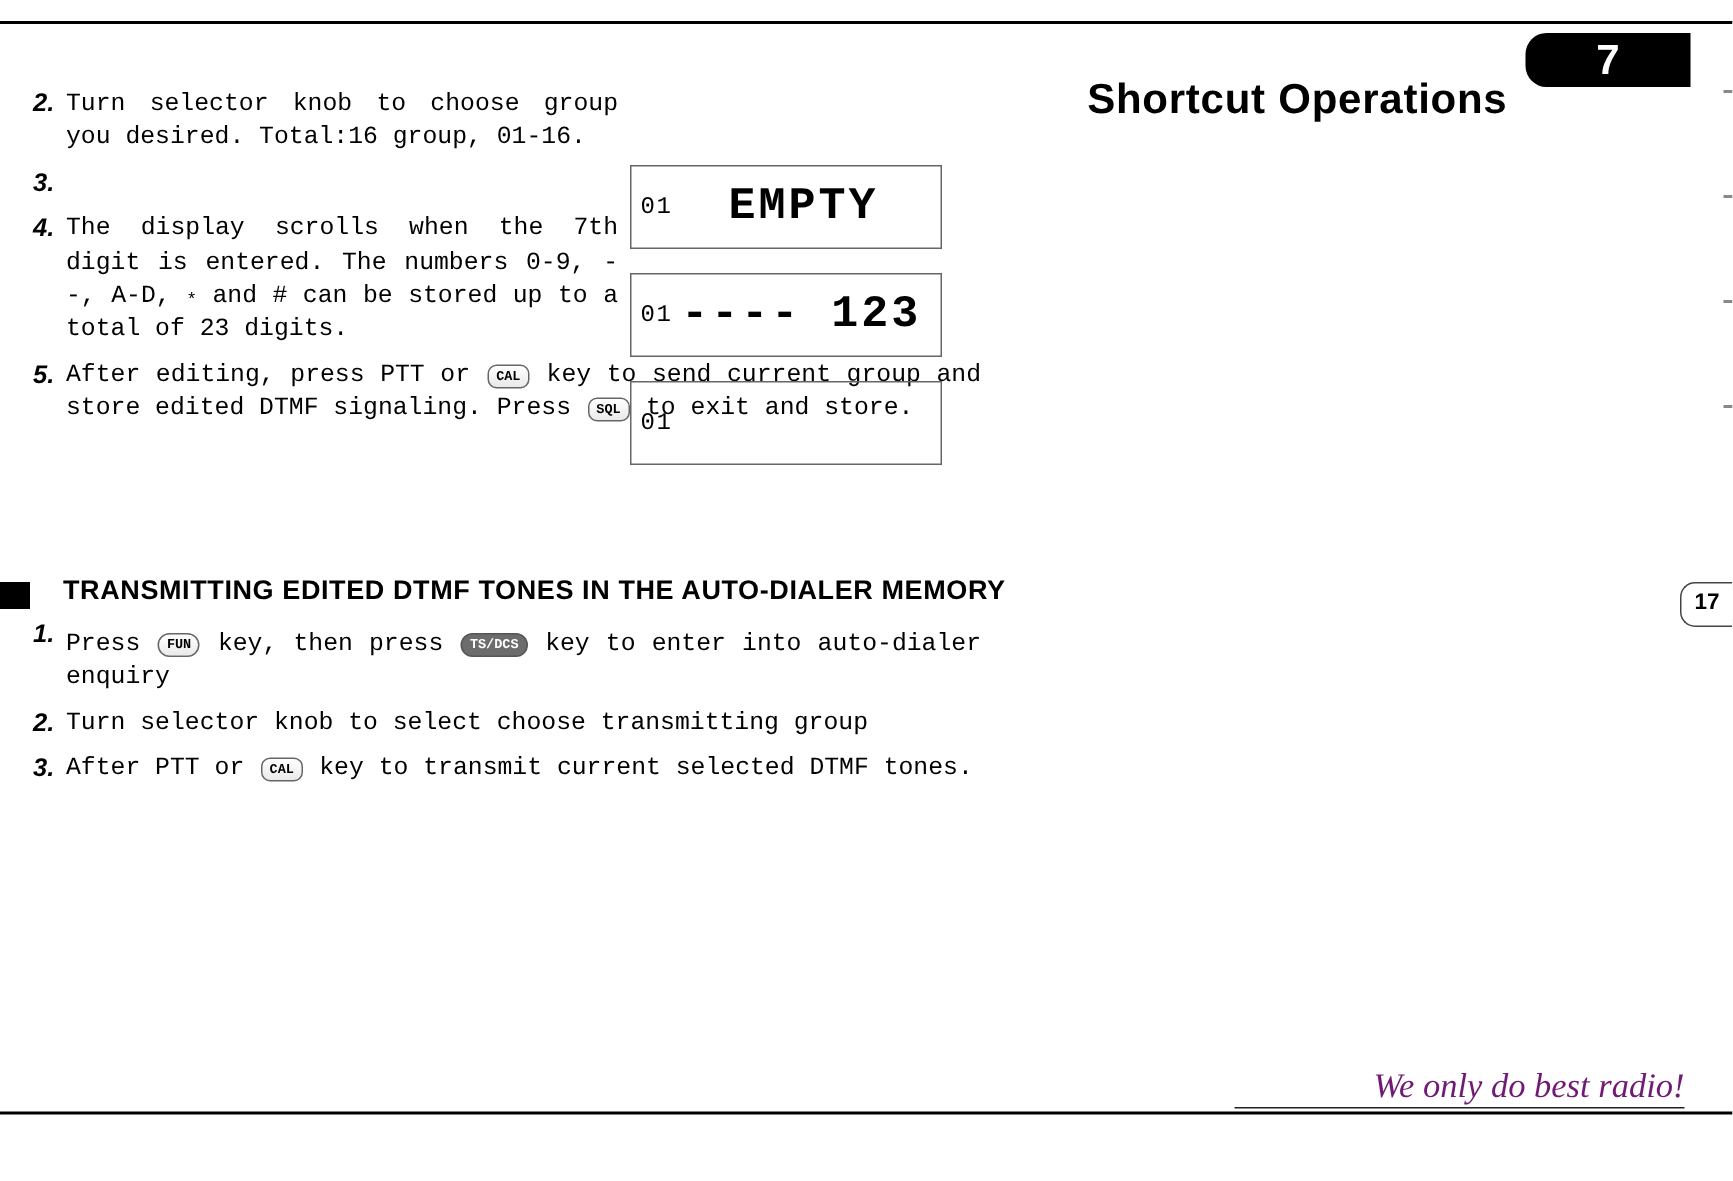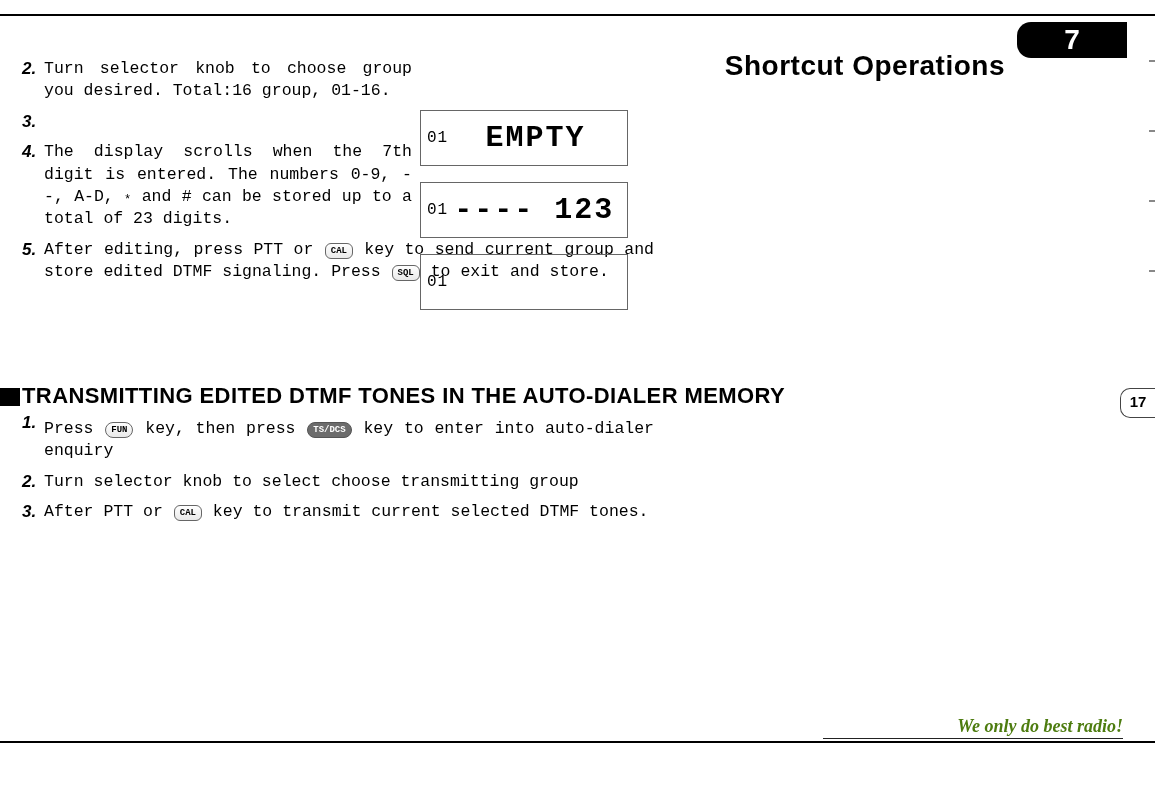--- a/index.html
+++ b/index.html
@@ -105,24 +105,24 @@
   .section-bar {
     position: absolute;
     left: 0;
     top: 388px;
     width: 20px;
     height: 18px;
     background: #000;
   }
   .section-heading {
     position: absolute;
-    left: 22px;
+    left: 42px;
     top: 383px;
     font-family: Impact, "Arial Black", sans-serif;
-    font-size: 22px;
+    font-size: 18px;
     letter-spacing: 0.4px;
     font-weight: 700;
   }
   .section-list {
     position: absolute;
     top: 412px;
     left: 22px;
     width: 640px;
   }
 
@@ -181,24 +181,24 @@
     left: 0; right: 0;
     bottom: 44px;
     height: 2px;
     background: #000;
   }
   .tagline {
     position: absolute;
     right: 32px;
     bottom: 50px;
     font-family: "Comic Sans MS", "Brush Script MT", cursive;
-    font-size: 18px;
-    font-weight: 700;
+    font-size: 23px;
+    font-weight: 400;
     font-style: italic;
-    color: #4d7c0f;
+    color: #701a75;
   }
   .tagline-underline {
     position: absolute;
     right: 32px;
     bottom: 48px;
     width: 300px;
     height: 1.5px;
     background: #222;
   }
 

